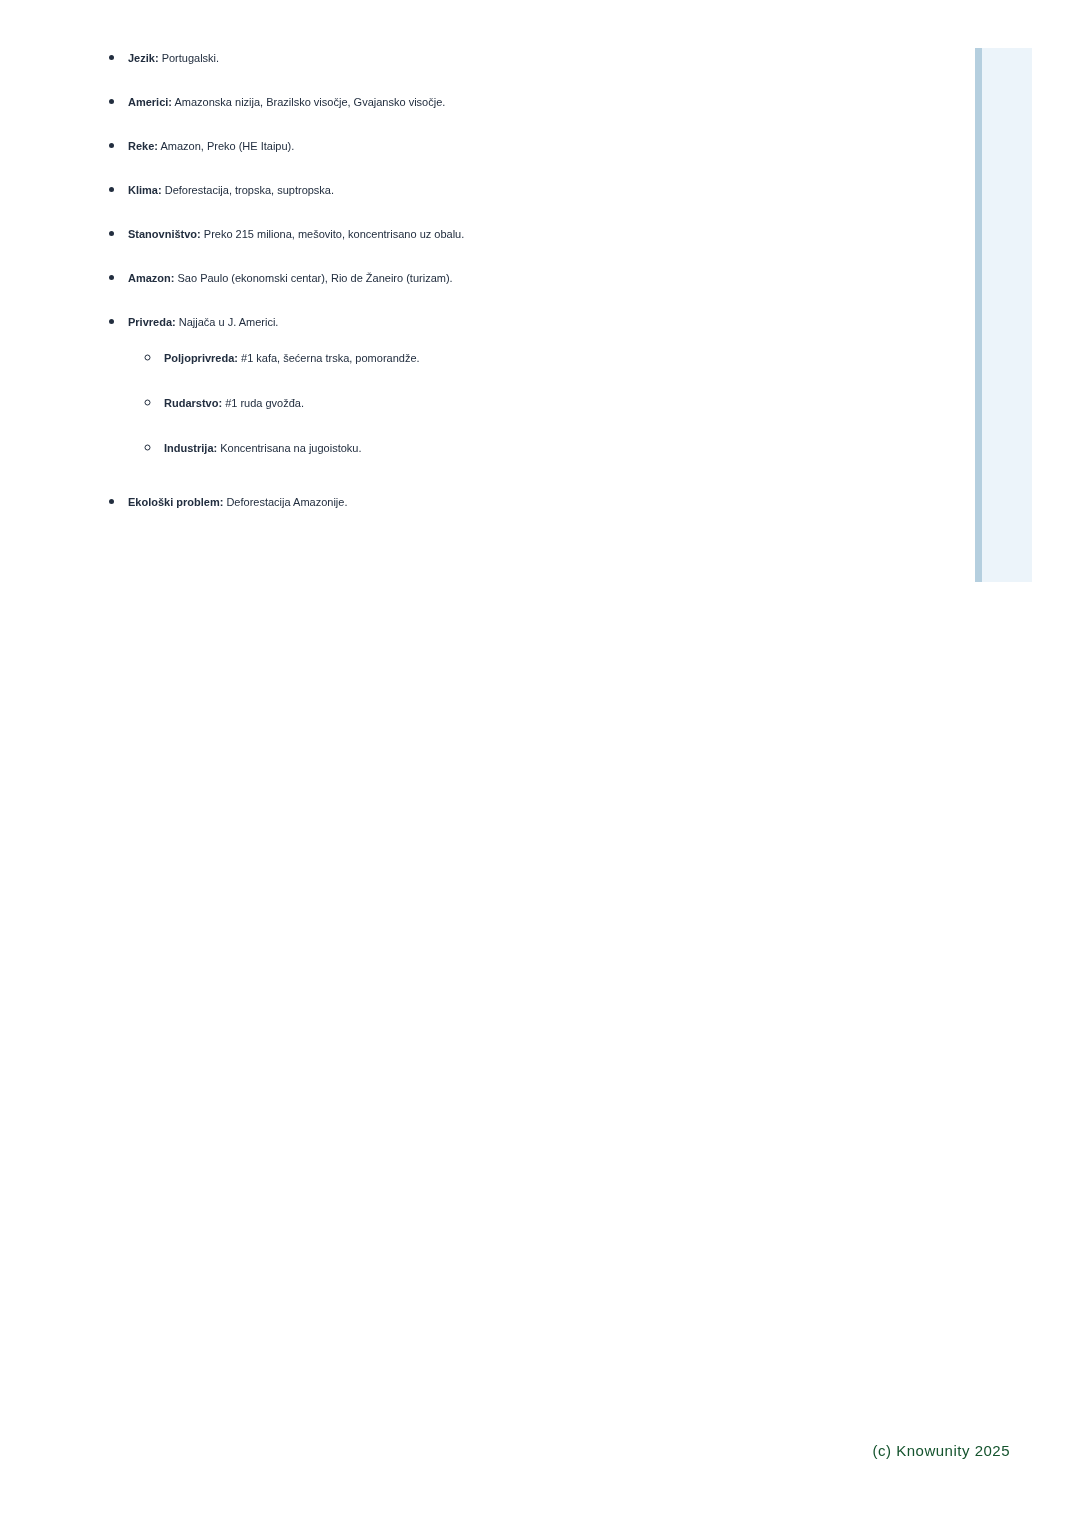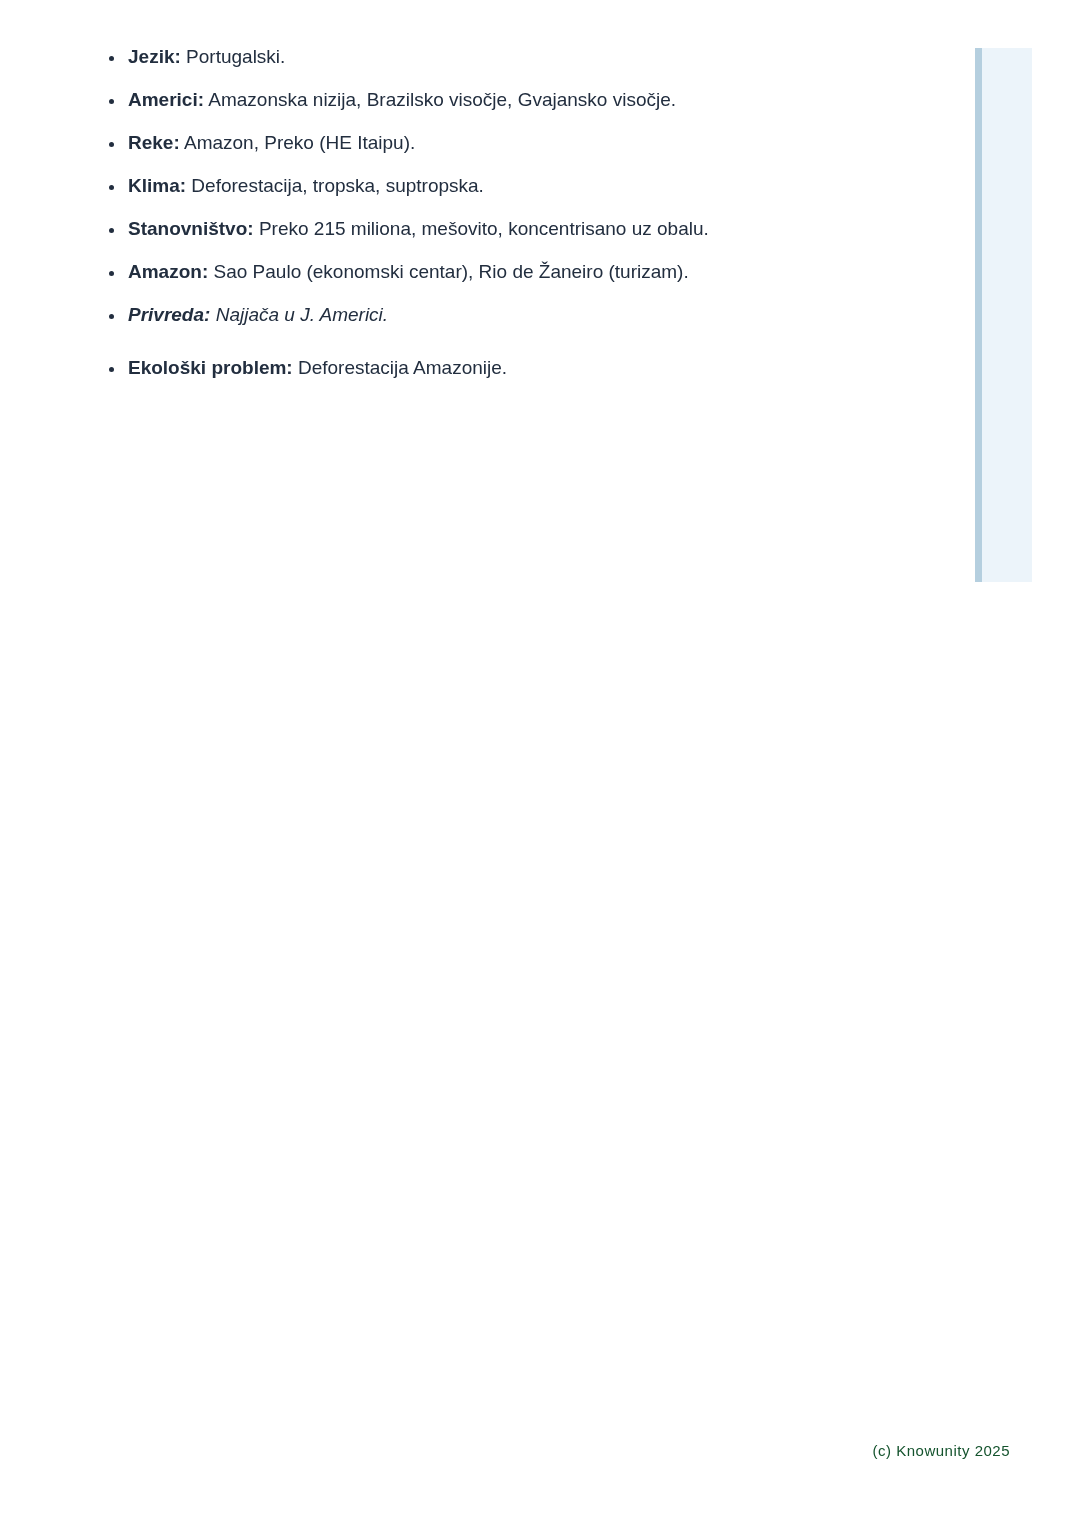--- a/index.html
+++ b/index.html
@@ -11,35 +11,34 @@
     background: #ffffff;
     font-family: "Liberation Sans", sans-serif;
     color: #222e3f;
     overflow: hidden;
   }
   .content {
     position: absolute;
     top: 44px;
     left: 99px;
     width: 830px;
-    font-size: 19px;
+    font-size: 11px;
     line-height: 26px;
   }
   ul.main {
     list-style: disc;
     margin: 0;
     padding-left: 26px;
   }
   ul.main > li {
     margin-bottom: 17px;
     padding-left: 3px;
   }
   ul.main > li.has-sub {
     margin-bottom: 27px;
-    font-style: italic;
   }
   ul.sub {
     list-style: circle;
     margin: 9px 0 0 0;
     padding-left: 33px;
   }
   ul.sub > li {
     margin-bottom: 18px;
     padding-left: 3px;
   }
@@ -105,20 +104,34 @@
       </li>
 
       <li>
         <strong class="item-label">Amazon:</strong>
         <span>Sao Paulo (ekonomski centar), Rio de Žaneiro (turizam).</span>
       </li>
 
       <li class="has-sub">
         <strong class="item-label">Privreda:</strong>
         <span>Najjača u J. Americi.</span>
+        <ul class="sub">
+          <li>
+            <strong class="item-label">Poljoprivreda:</strong>
+            <span>#1 kafa, šećerna trska, pomorandže.</span>
+          </li>
+          <li>
+            <strong class="item-label">Rudarstvo:</strong>
+            <span>#1 ruda gvožđa.</span>
+          </li>
+          <li>
+            <strong class="item-label">Industrija:</strong>
+            <span>Koncentrisana na jugoistoku.</span>
+          </li>
+        </ul>
       </li>
 
       <li>
         <strong class="item-label">Ekološki problem:</strong>
         <span>Deforestacija Amazonije.</span>
       </li>
 
     </ul>
   </div>
 

